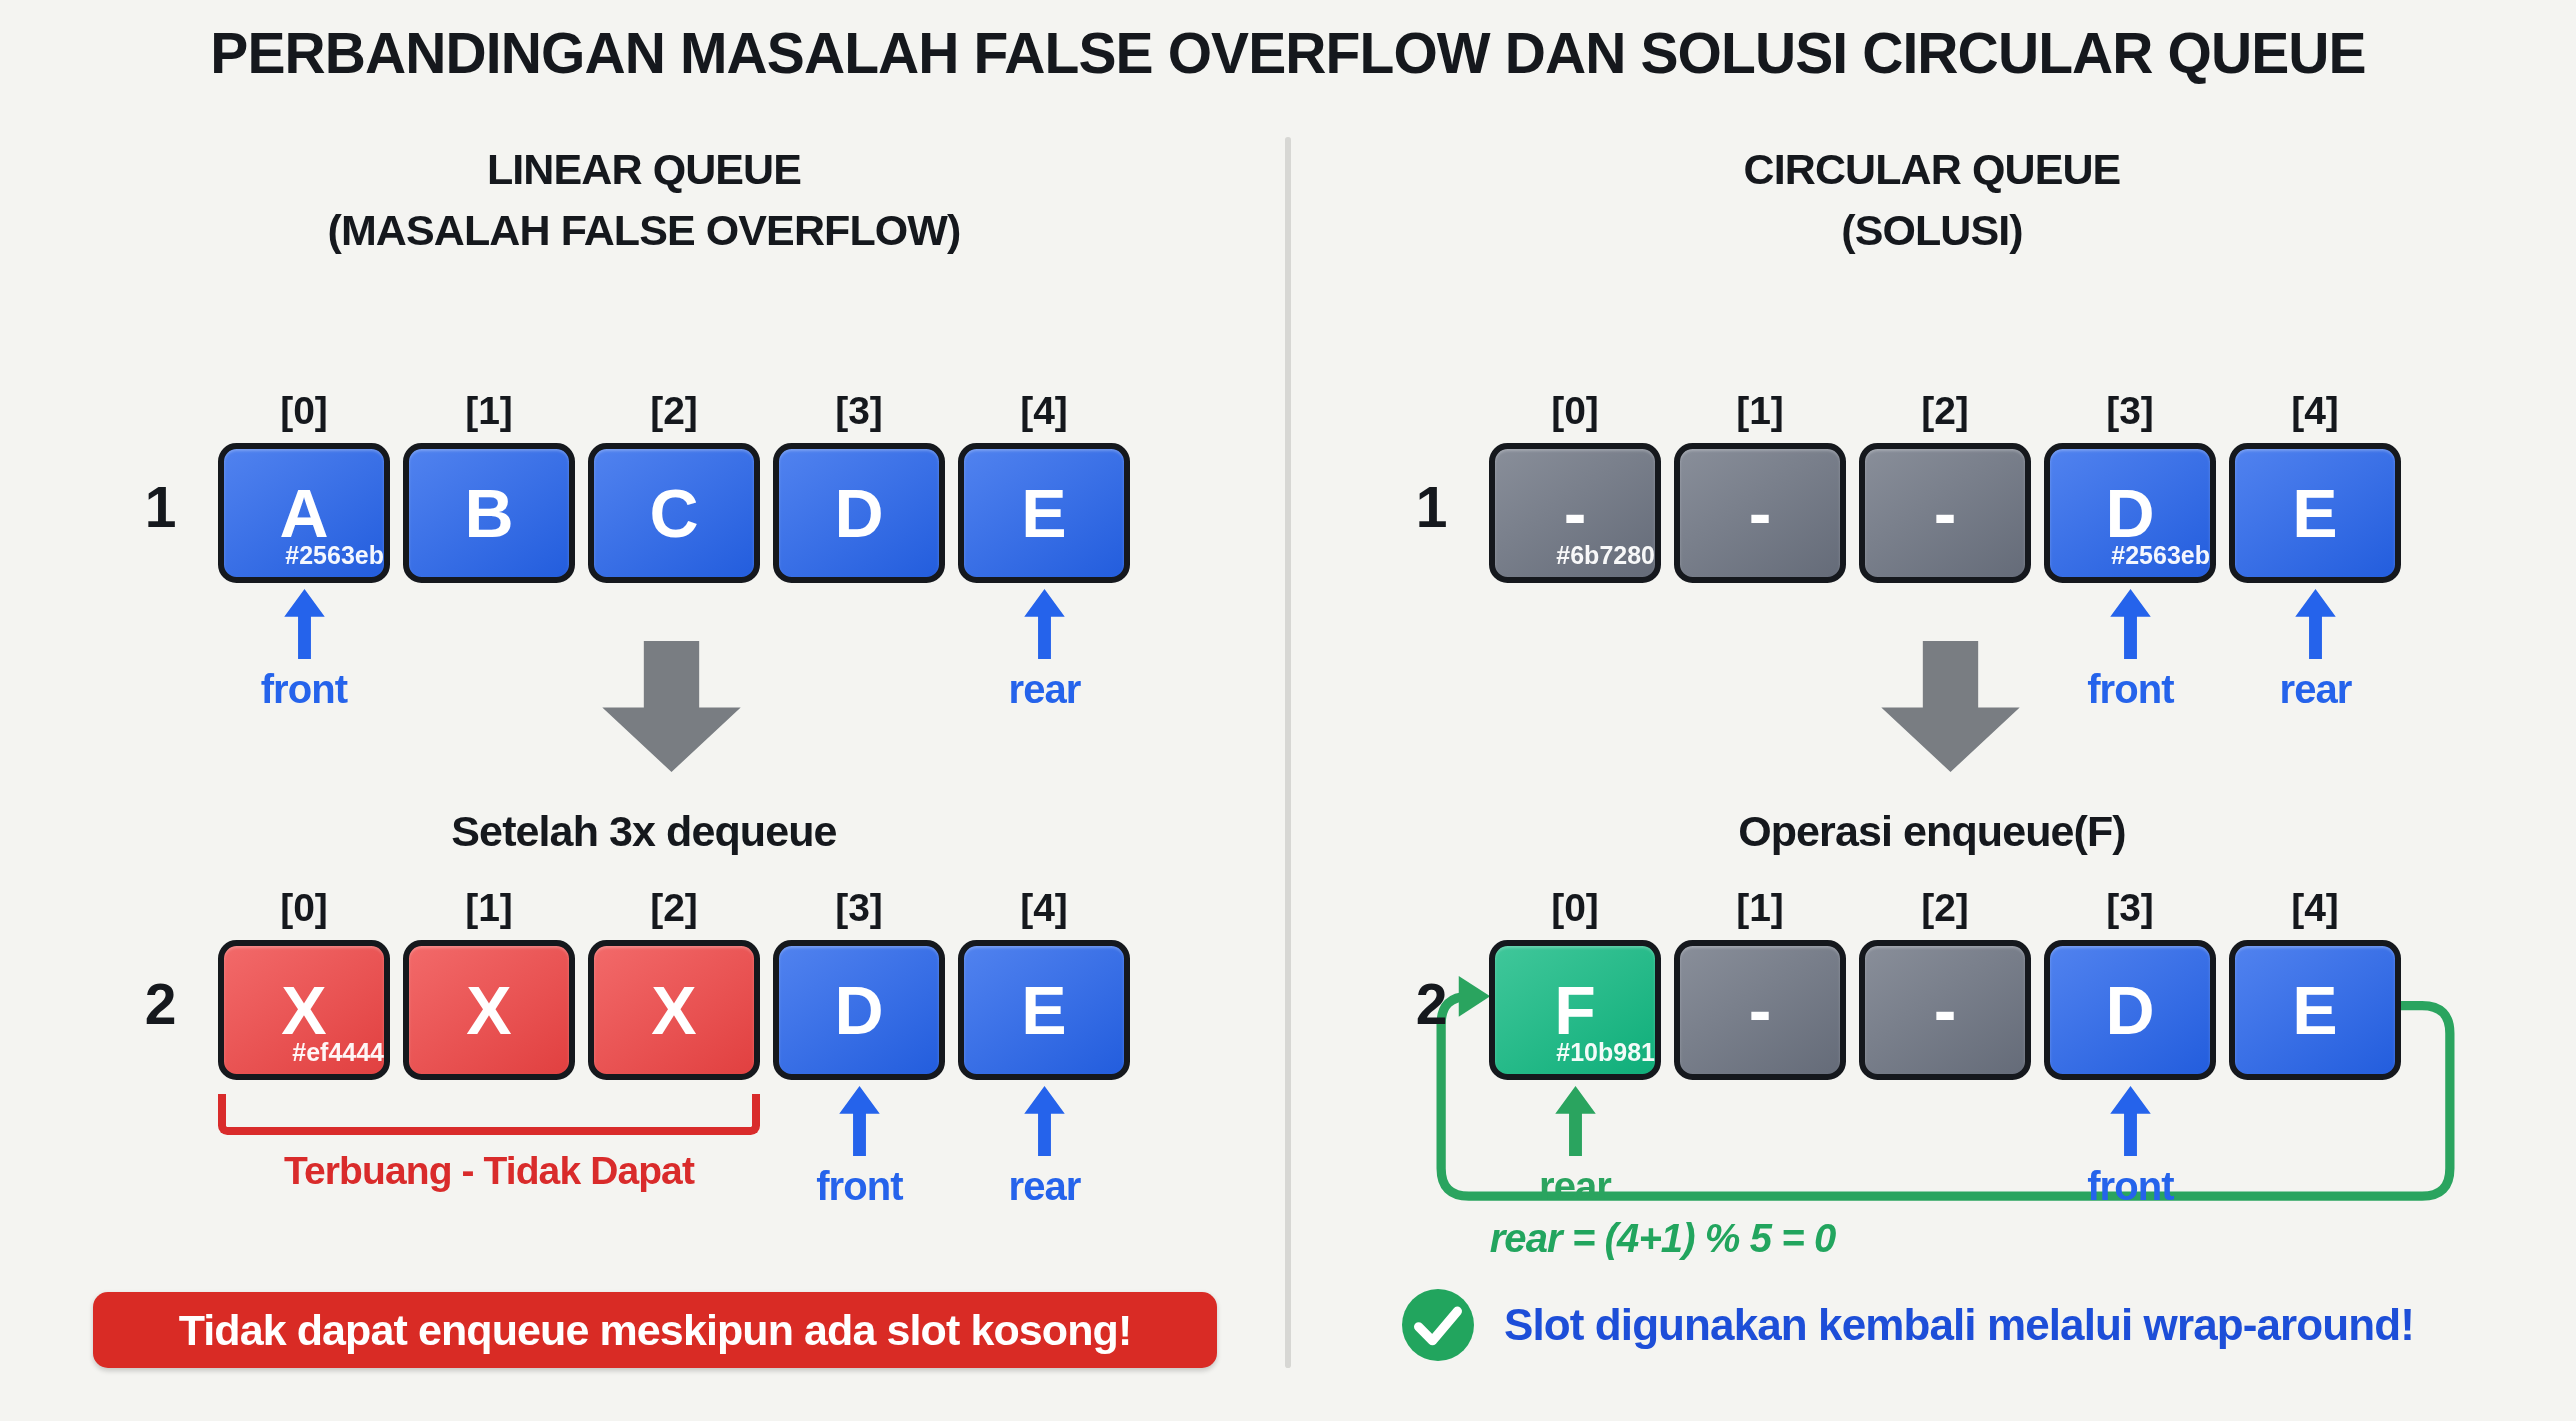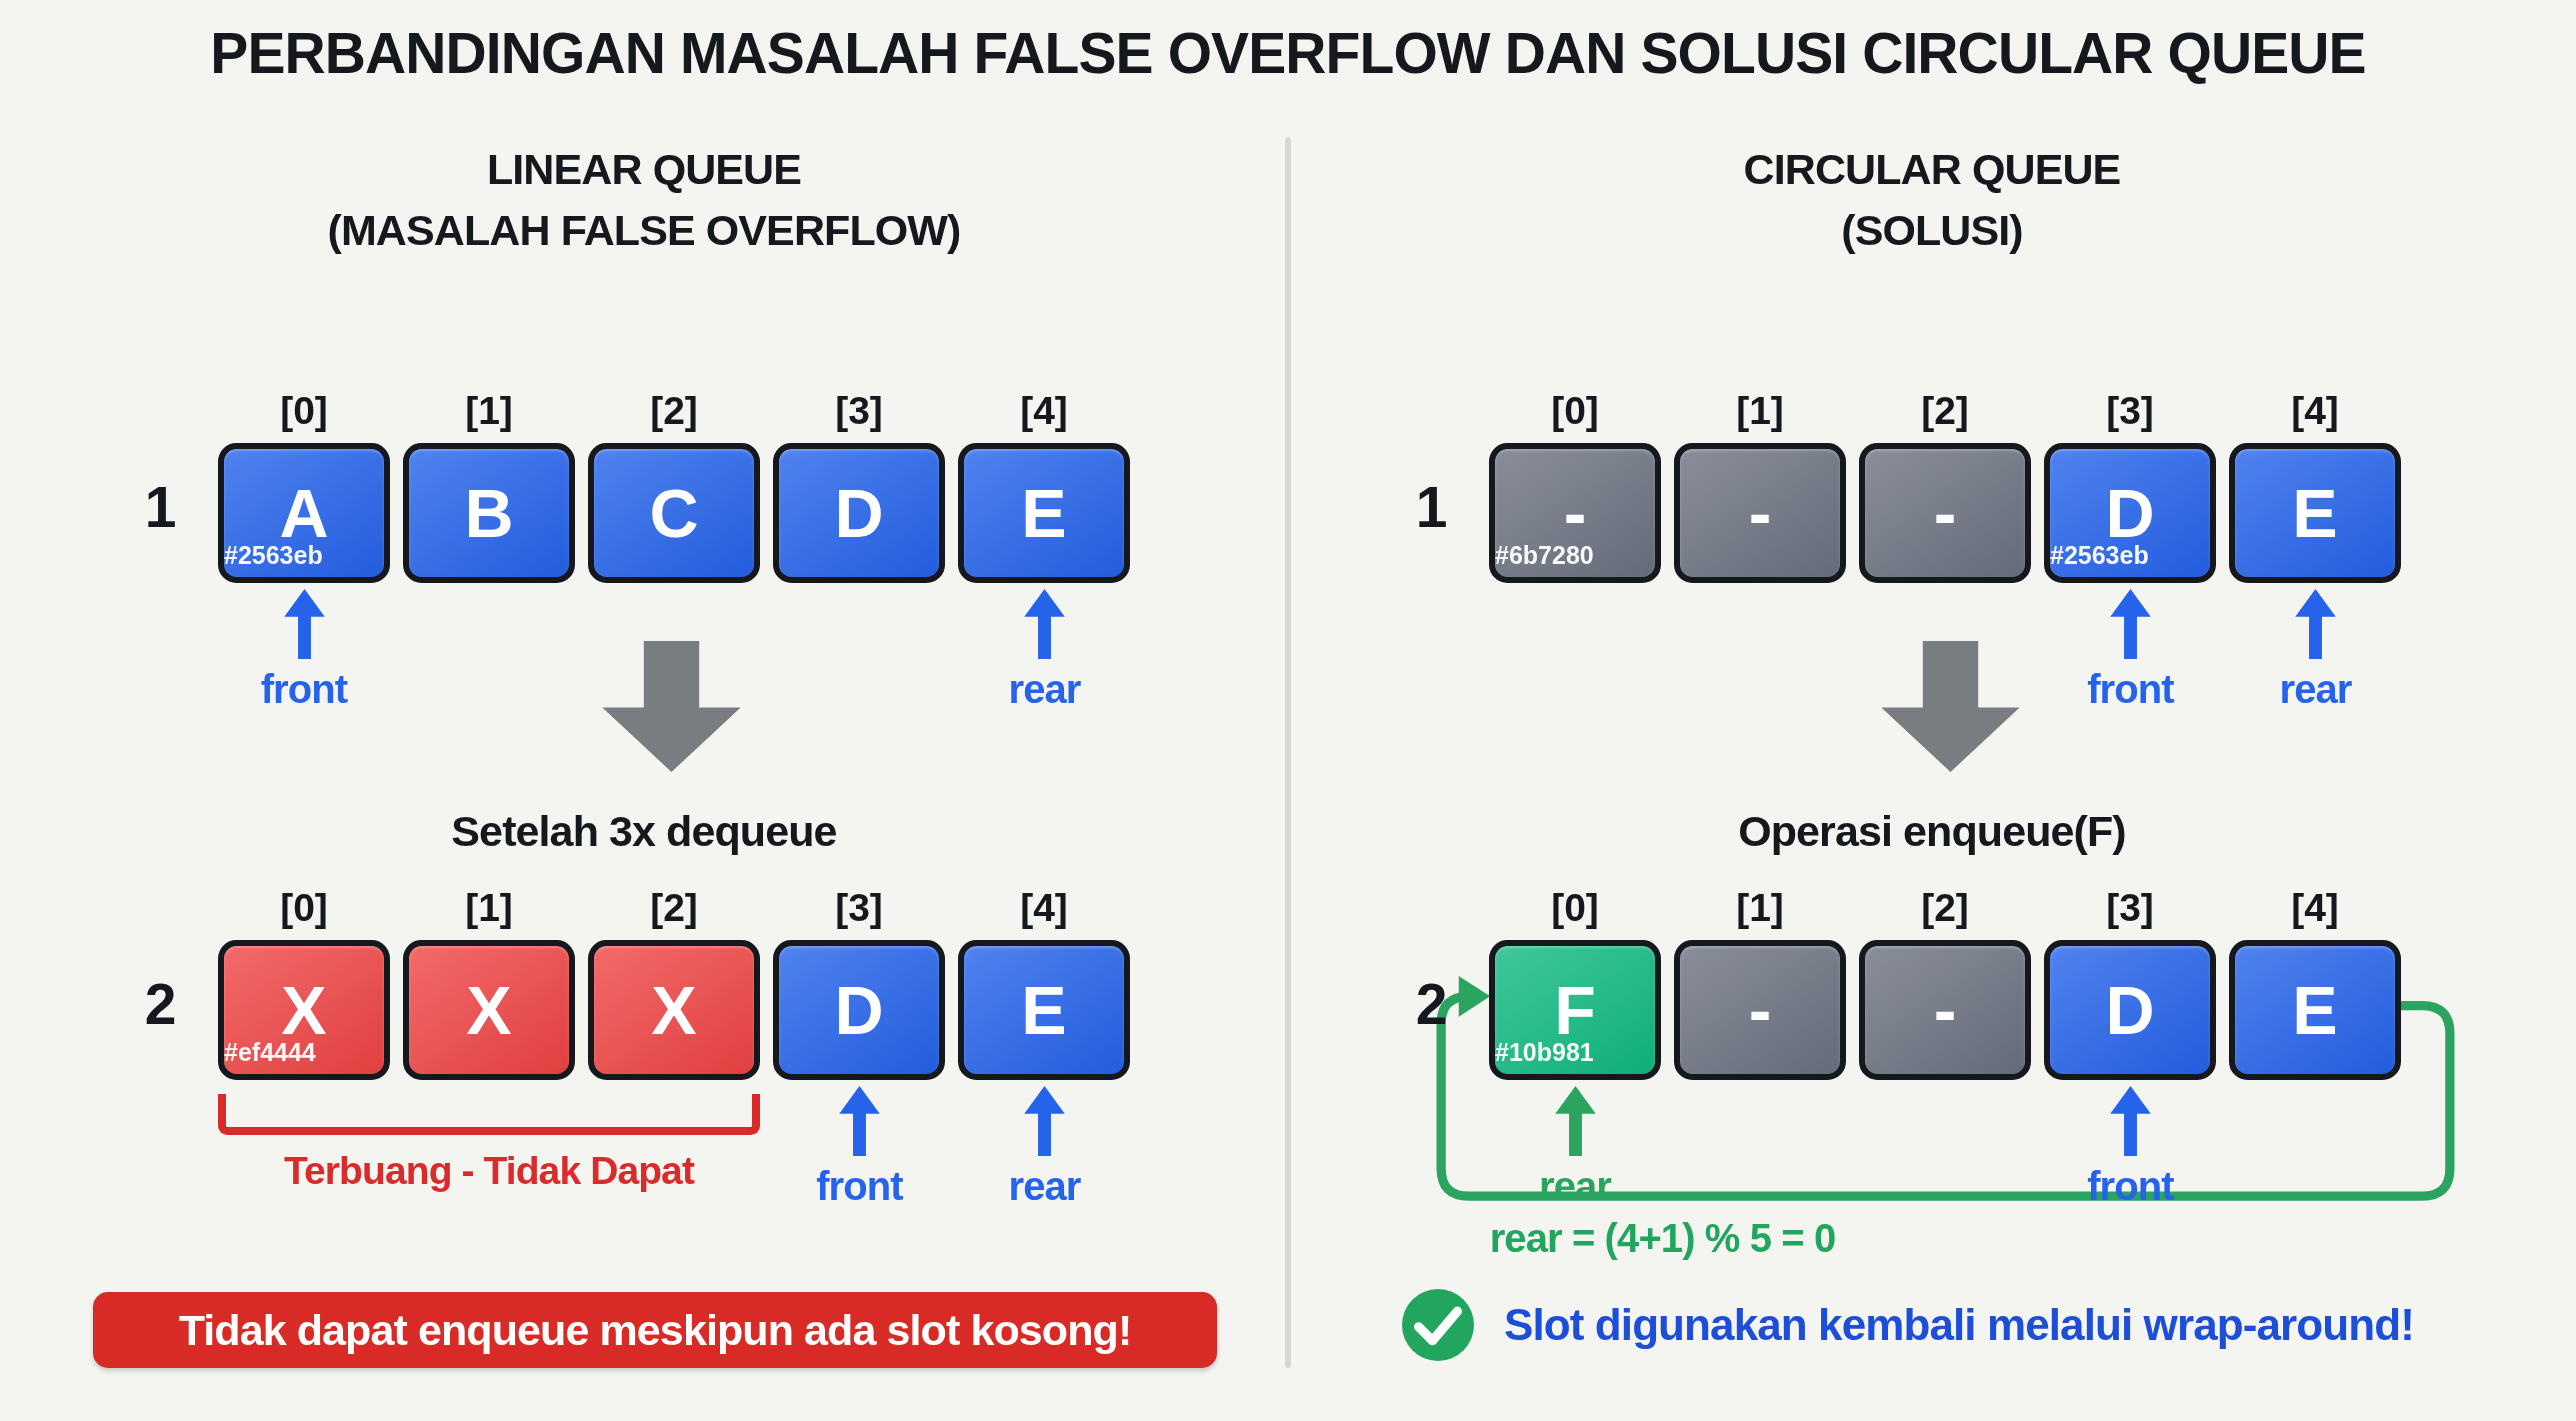--- a/index.html
+++ b/index.html
@@ -34,21 +34,21 @@
   .cells{display:flex;gap:13px;height:140px;margin-top:3.7px;}
   .cell{
     width:172px;box-sizing:border-box;position:relative;
     border:6.5px solid #15181d;border-radius:18.5px;
     display:flex;align-items:center;justify-content:center;
     background-image:linear-gradient(145deg, rgba(255,255,255,.20), rgba(0,0,0,.06));
     box-shadow:inset 0 1.9px 2.8px rgba(255,255,255,.25);
   }
   .cell .letter{font-size:68px;font-weight:800;color:#ffffff;line-height:1;}
   .cell .hex{
-    position:absolute;bottom:6.5px;left:0;right:0;text-align:left;
+    position:absolute;bottom:6.5px;left:0;right:0;text-align:right;
     font-size:25px;font-weight:700;color:rgba(255,255,255,.95);
   }
   .row-num{position:absolute;left:-91px;top:85px;width:67px;text-align:center;
     font-size:57px;font-weight:800;color:#15181d;}
   
   .pointer{position:absolute;top:200px;width:111px;display:flex;flex-direction:column;align-items:center;}
   .pointer .plabel{font-size:40px;font-weight:800;margin-top:8px;letter-spacing:-0.9px;}
   .p0{left:30.5px;} .p3{left:586px;} .p4{left:771px;}
   .up-arrow{width:41px;height:70px;display:block;}
   
@@ -58,21 +58,21 @@
     border-left:8.3px solid #d92b2b;border-right:8.3px solid #d92b2b;border-bottom:8.3px solid #d92b2b;
     border-radius:0 0 9.3px 9.3px;
   }
   .wasted-note{text-align:center;font-size:39px;font-weight:800;color:#d92b2b;line-height:50px;letter-spacing:-0.9px;}
   .banner{
     height:76px;border-radius:15px;background:#d92b25;
     display:flex;align-items:center;justify-content:center;
     box-shadow:0 2.8px 5.6px rgba(0,0,0,.18);
   }
   .banner span{font-size:43px;font-weight:800;color:#ffffff;letter-spacing:-0.9px;}
-  .formula{text-align:center;font-size:40px;font-weight:800;color:#22a55e;letter-spacing:-0.9px;}
+  .formula{text-align:center;font-size:40px;font-weight:800;color:#22a55e;letter-spacing:-0.9px;font-style:italic;}
   .check-circle{
     width:72px;height:72px;border-radius:50%;background:#22a55e;
     display:flex;align-items:center;justify-content:center;
   }
   .footer-text{font-size:44px;font-weight:800;color:#1d4ed8;line-height:72px;letter-spacing:-0.9px;}
   .wrap-svg{display:block;}
 </style>
 </head>
 <body>
 

